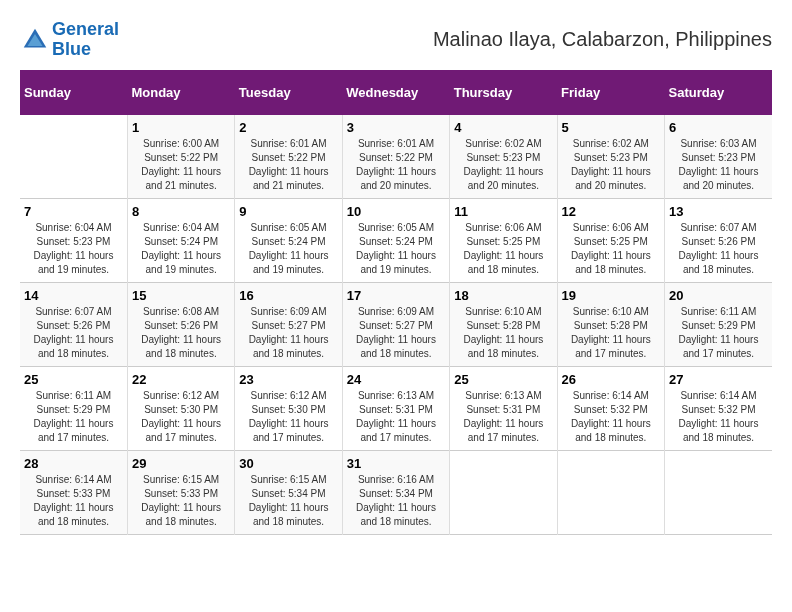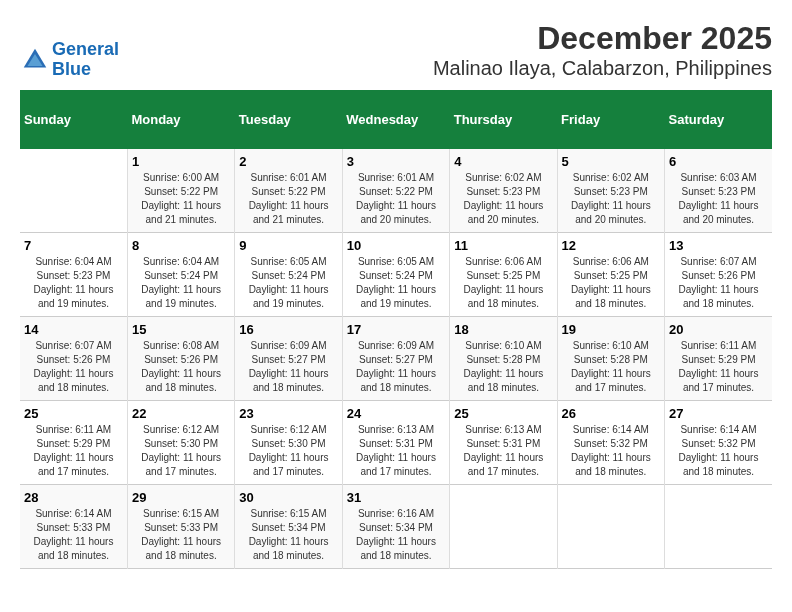--- a/index.html
+++ b/index.html
@@ -6,21 +6,21 @@
     body {
       font-family: Arial, sans-serif;
       background: #fff;
       width: 792px;
       min-height: 612px;
       padding: 20px;
     }
     .header {
       display: flex;
       justify-content: space-between;
-      align-items: flex-end;
+      align-items: center;
       margin-bottom: 10px;
     }
     .logo {
       display: flex;
       align-items: center;
     }
     .logo-text {
       font-size: 18px;
       font-weight: bold;
       color: #333;
@@ -45,23 +45,23 @@
     .subtitle {
       font-size: 20px;
       color: #333;
     }
     table {
       width: 100%;
       border-collapse: collapse;
       font-size: 11px;
     }
     thead tr th {
-      background-color: #15803d;
+      background-color: #701a75;
       color: #fff;
-      padding: 22px 4px;
+      padding: 15px 4px;
       text-align: left;
       font-size: 13px;
       font-weight: bold;
     }
     tbody tr {
       border-bottom: 1px solid #ccc;
     }
     tbody tr:nth-child(odd) {
       background-color: #f9f9f9;
     }
@@ -101,21 +101,20 @@
     <svg class="logo-icon" viewBox="0 0 40 40">
       <polygon points="20,5 35,30 5,30" fill="#2a6db5"></polygon>
       <polygon points="20,12 30,28 10,28" fill="#5a9fd4"></polygon>
     </svg>
     <div class="logo-text">
       <div><span>General</span></div>
       <div><span>Blue</span></div>
     </div>
   </div>
   <div class="title-block">
-    <div class="month-title">December 2025</div>
     <div class="subtitle">Malinao Ilaya, Calabarzon, Philippines</div>
   </div>
 </div>
 
 <table>
   <thead>
     <tr>
       <th>Sunday</th>
       <th>Monday</th>
       <th>Tuesday</th>

